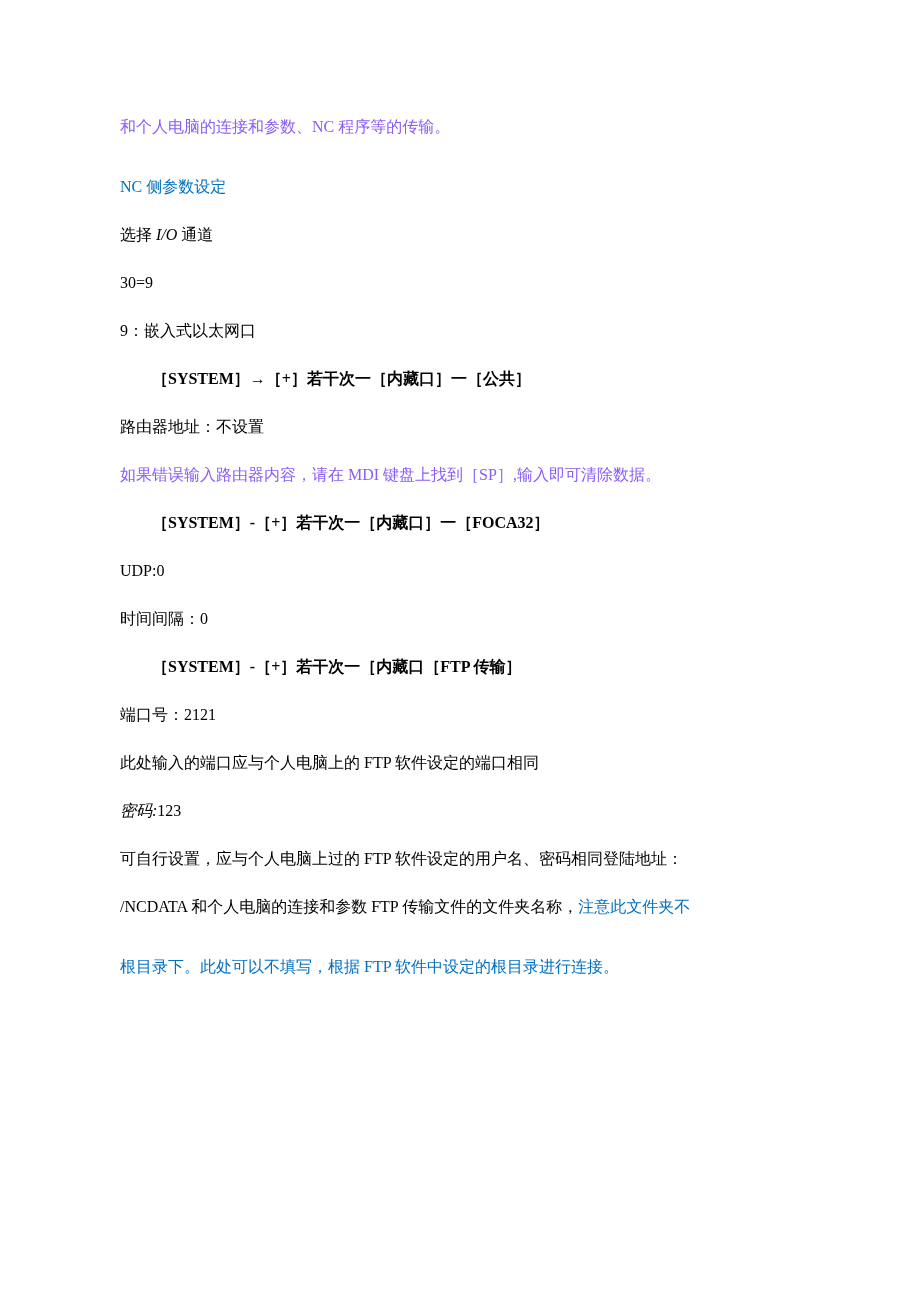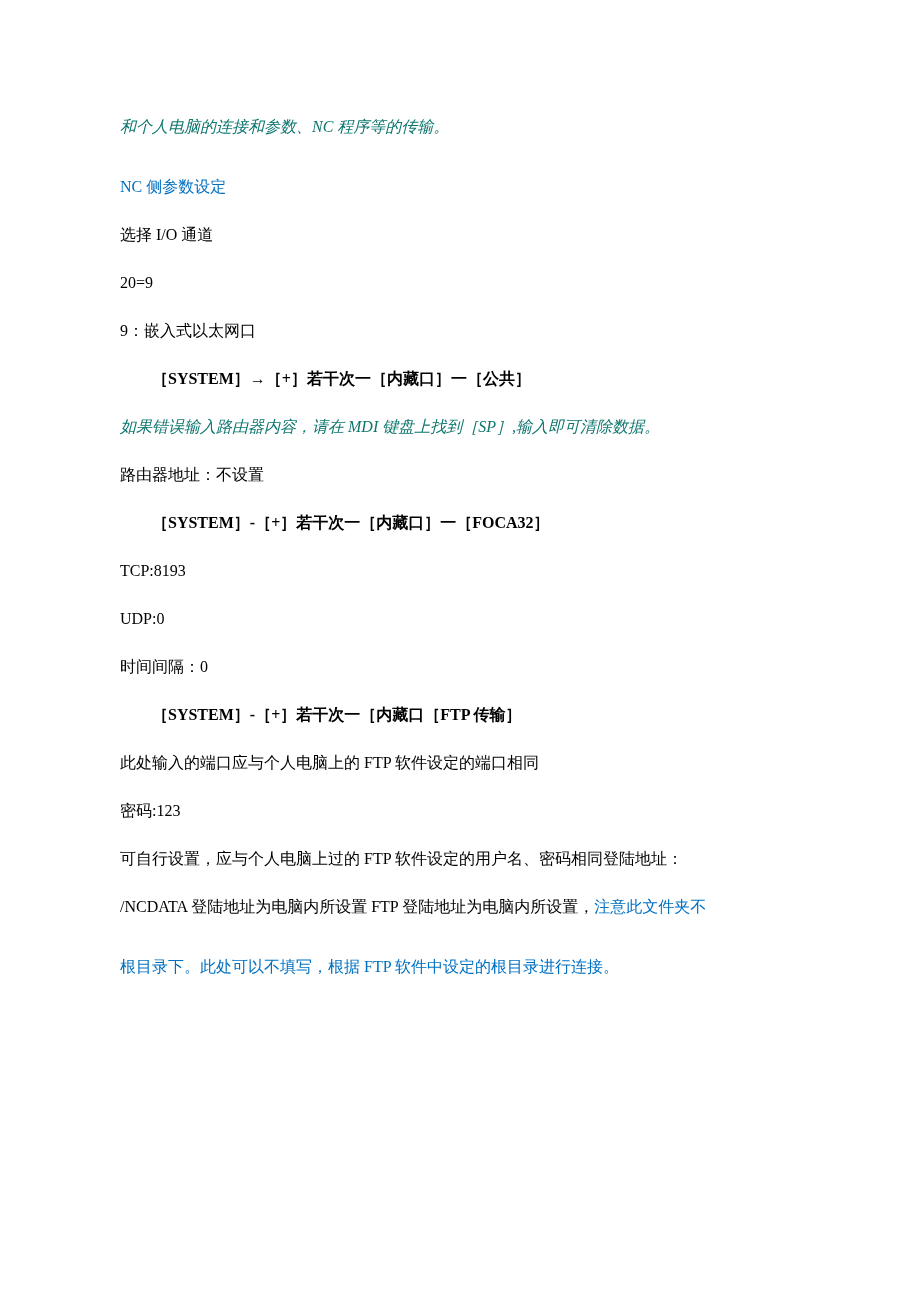--- a/index.html
+++ b/index.html
@@ -10,73 +10,73 @@
     width: 920px;
   }
   .page {
     padding: 115px 120px 60px 120px;
     font-size: 16px;
     line-height: 1.5;
   }
   .para {
     margin: 0 0 24px 0;
   }
-  .red { color: #0f766e; font-style: italic; }
+  .red { color: #8b5cf6; }
   .blue { color: #0070c0; margin-top: 36px; }
   .black { color: #000000; }
-  .italic { }
+  .italic { font-style: italic; }
   .indent {
     padding-left: 2em;
     font-weight: bold;
   }
 </style>
 </head>
 <body>
 
 <div class="page">
 
   <p class="para red">和个人电脑的连接和参数、NC 程序等的传输。</p>
 
   <p class="para blue">NC 侧参数设定</p>
 
   <p class="para black">
     <span>选择 </span><span class="italic">I/O</span><span> 通道</span>
   </p>
 
-  <p class="para black">20=9</p>
+  <p class="para black">30=9</p>
 
   <p class="para black">9：嵌入式以太网口</p>
 
   <p class="para black indent">［SYSTEM］→［+］若干次一［内藏口］一［公共］</p>
 
+  <p class="para black">路由器地址：不设置</p>
+
   <p class="para red">如果错误输入路由器内容，请在 MDI 键盘上找到［SP］,输入即可清除数据。</p>
-
-  <p class="para black">路由器地址：不设置</p>
 
   <p class="para black indent">［SYSTEM］-［+］若干次一［内藏口］一［FOCA32］</p>
 
-  <p class="para black">TCP:8193</p>
 
   <p class="para black">UDP:0</p>
 
   <p class="para black">时间间隔：0</p>
 
   <p class="para black indent">［SYSTEM］-［+］若干次一［内藏口［FTP 传输］</p>
 
 
+  <p class="para black">端口号：2121</p>
 
   <p class="para black">此处输入的端口应与个人电脑上的 FTP 软件设定的端口相同</p>
 
 
   <p class="para black">
     <span class="italic">密码:</span><span>123</span>
   </p>
 
   <p class="para black">可自行设置，应与个人电脑上过的 FTP 软件设定的用户名、密码相同登陆地址：</p>
 
   <p class="para">
-    <span class="black">/NCDATA 登陆地址为电脑内所设置 FTP 登陆地址为电脑内所设置，</span><span class="blue">注意此文件夹不</span>
+    <span class="black">/NCDATA 和个人电脑的连接和参数 FTP 传输文件的文件夹名称，</span><span class="blue">注意此文件夹不</span>
   </p>
 
 
   <p class="para blue">根目录下。此处可以不填写，根据 FTP 软件中设定的根目录进行连接。</p>
 
 </div>
 
 </body></html>

